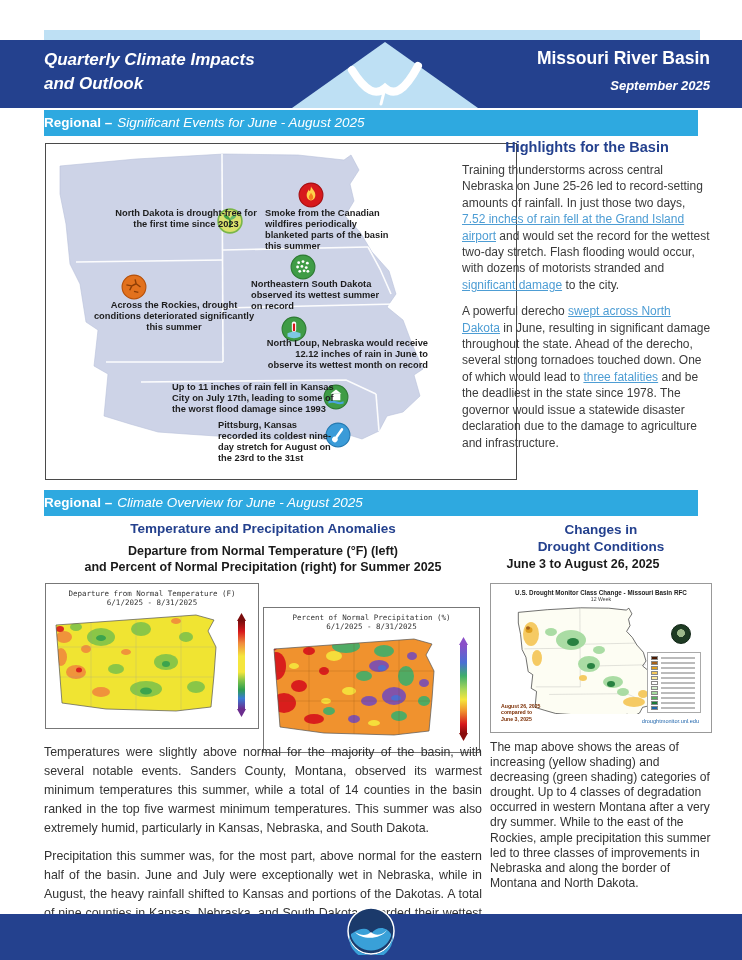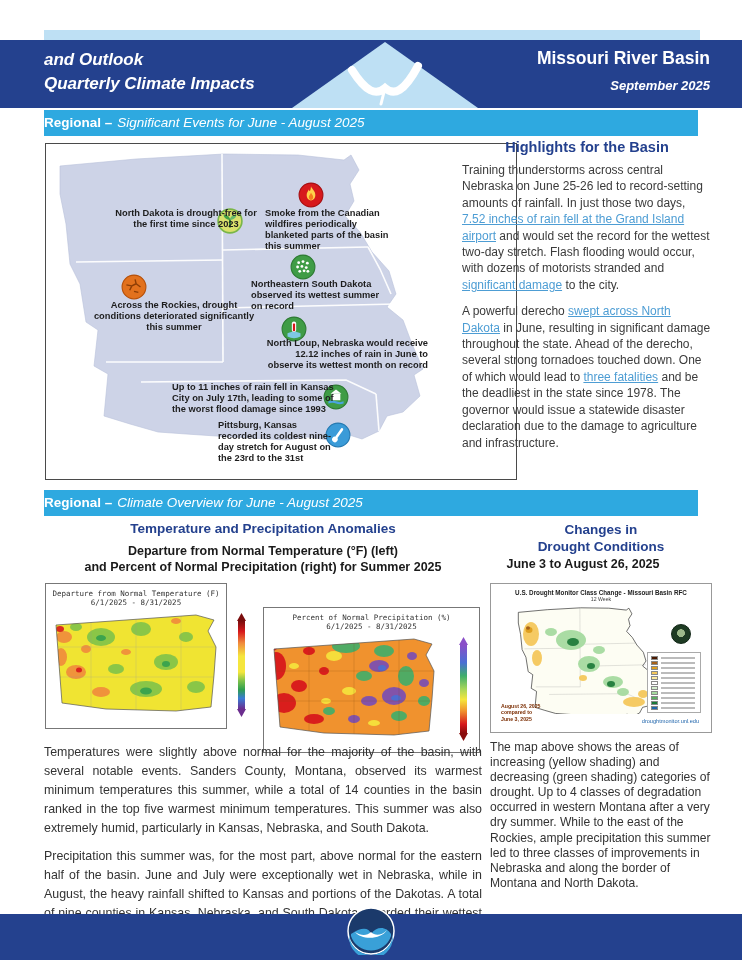--- a/index.html
+++ b/index.html
@@ -33,21 +33,21 @@
   .hl-p { font-size:12px; line-height:16.4px; color:#3b3b3b; margin-bottom:10px; }
   .link { color:var(--link); text-decoration:underline; cursor:pointer; }
 
   
   .anom-head { position:absolute; left:44px; top:521px; width:438px; text-align:center; color:var(--navy); font-weight:bold; font-size:13.5px; }
   .anom-sub { position:absolute; left:44px; top:543px; width:438px; text-align:center; color:#1a1a1a; font-weight:bold; font-size:12.5px; line-height:16px; }
   .dr-head { position:absolute; left:490px; top:521px; width:222px; text-align:center; color:var(--navy); font-weight:bold; font-size:13.5px; line-height:17px; }
   .dr-date { position:absolute; left:472px; top:557px; width:222px; text-align:center; color:#1a1a1a; font-weight:bold; font-size:12.5px; }
 
   .map-box { position:absolute; top:583px; height:146px; border:1px solid #777; background:#fff; }
-  #temp-box { left:45px; width:182px; } #precip-box { left:263px; width:217px;margin-top:24px; }
+  #temp-box { left:45px; width:214px; } #precip-box { left:263px; width:217px;margin-top:24px; }
   .map-title { text-align:center; font-family:"DejaVu Sans Mono", monospace; font-size:7.5px; color:#333; line-height:9px; padding-top:5px; }
 
   .dm-box { position:absolute; left:490px; top:583px; width:222px; height:150px; border:1px solid #999; background:#fff; }
   .dm-title { text-align:center; font-size:6.3px; font-weight:bold; color:#222; padding-top:5px; }
   .dm-sub { text-align:center; font-size:5.2px; color:#444; }
   .dm-dates { position:absolute; left:10px; bottom:10px; font-size:5.2px; font-weight:bold; color:#7a2c00; line-height:6.5px; }
   .dm-site { position:absolute; right:12px; bottom:8px; font-size:5.6px; color:#2166ac; }
   .dm-legend { position:absolute; right:10px; top:68px; width:54px; background:#fff; border:1px solid #aaa; padding:2px 3px; }
   .dm-row { display:flex; align-items:center; height:5px; }
   .dm-sw { width:7px; height:4px; border:0.5px solid #888; margin-right:3px; }
@@ -72,22 +72,22 @@
 
   <div class="header-bar">
     <svg class="header-tri" viewBox="0 0 742 68">
       <polygon points="385,2 478,68 292,68" fill="#BEE0F4"></polygon>
       <g>
         <path d="M352 30 C366 52 376 56 385 48 C394 56 404 52 418 26" fill="none" stroke="#fff" stroke-width="8" stroke-linecap="round"></path>
         <path d="M385 48 L381 64" stroke="#fff" stroke-width="3" stroke-linecap="round"></path>
       </g>
     </svg>
     <div class="hdr-title">
+      <div>Quarterly Climate Impacts</div>
       <div>and Outlook</div>
-      <div>Quarterly Climate Impacts</div>
     </div>
     <div class="hdr-right">
       <div class="hdr-region">Missouri River Basin</div>
       <div class="hdr-date">September 2025</div>
     </div>
   </div>
 
   <div class="section-bar" id="section1">
     <span class="lbl">Regional –</span><span class="ttl">Significant Events for June - August 2025</span>
   </div>

